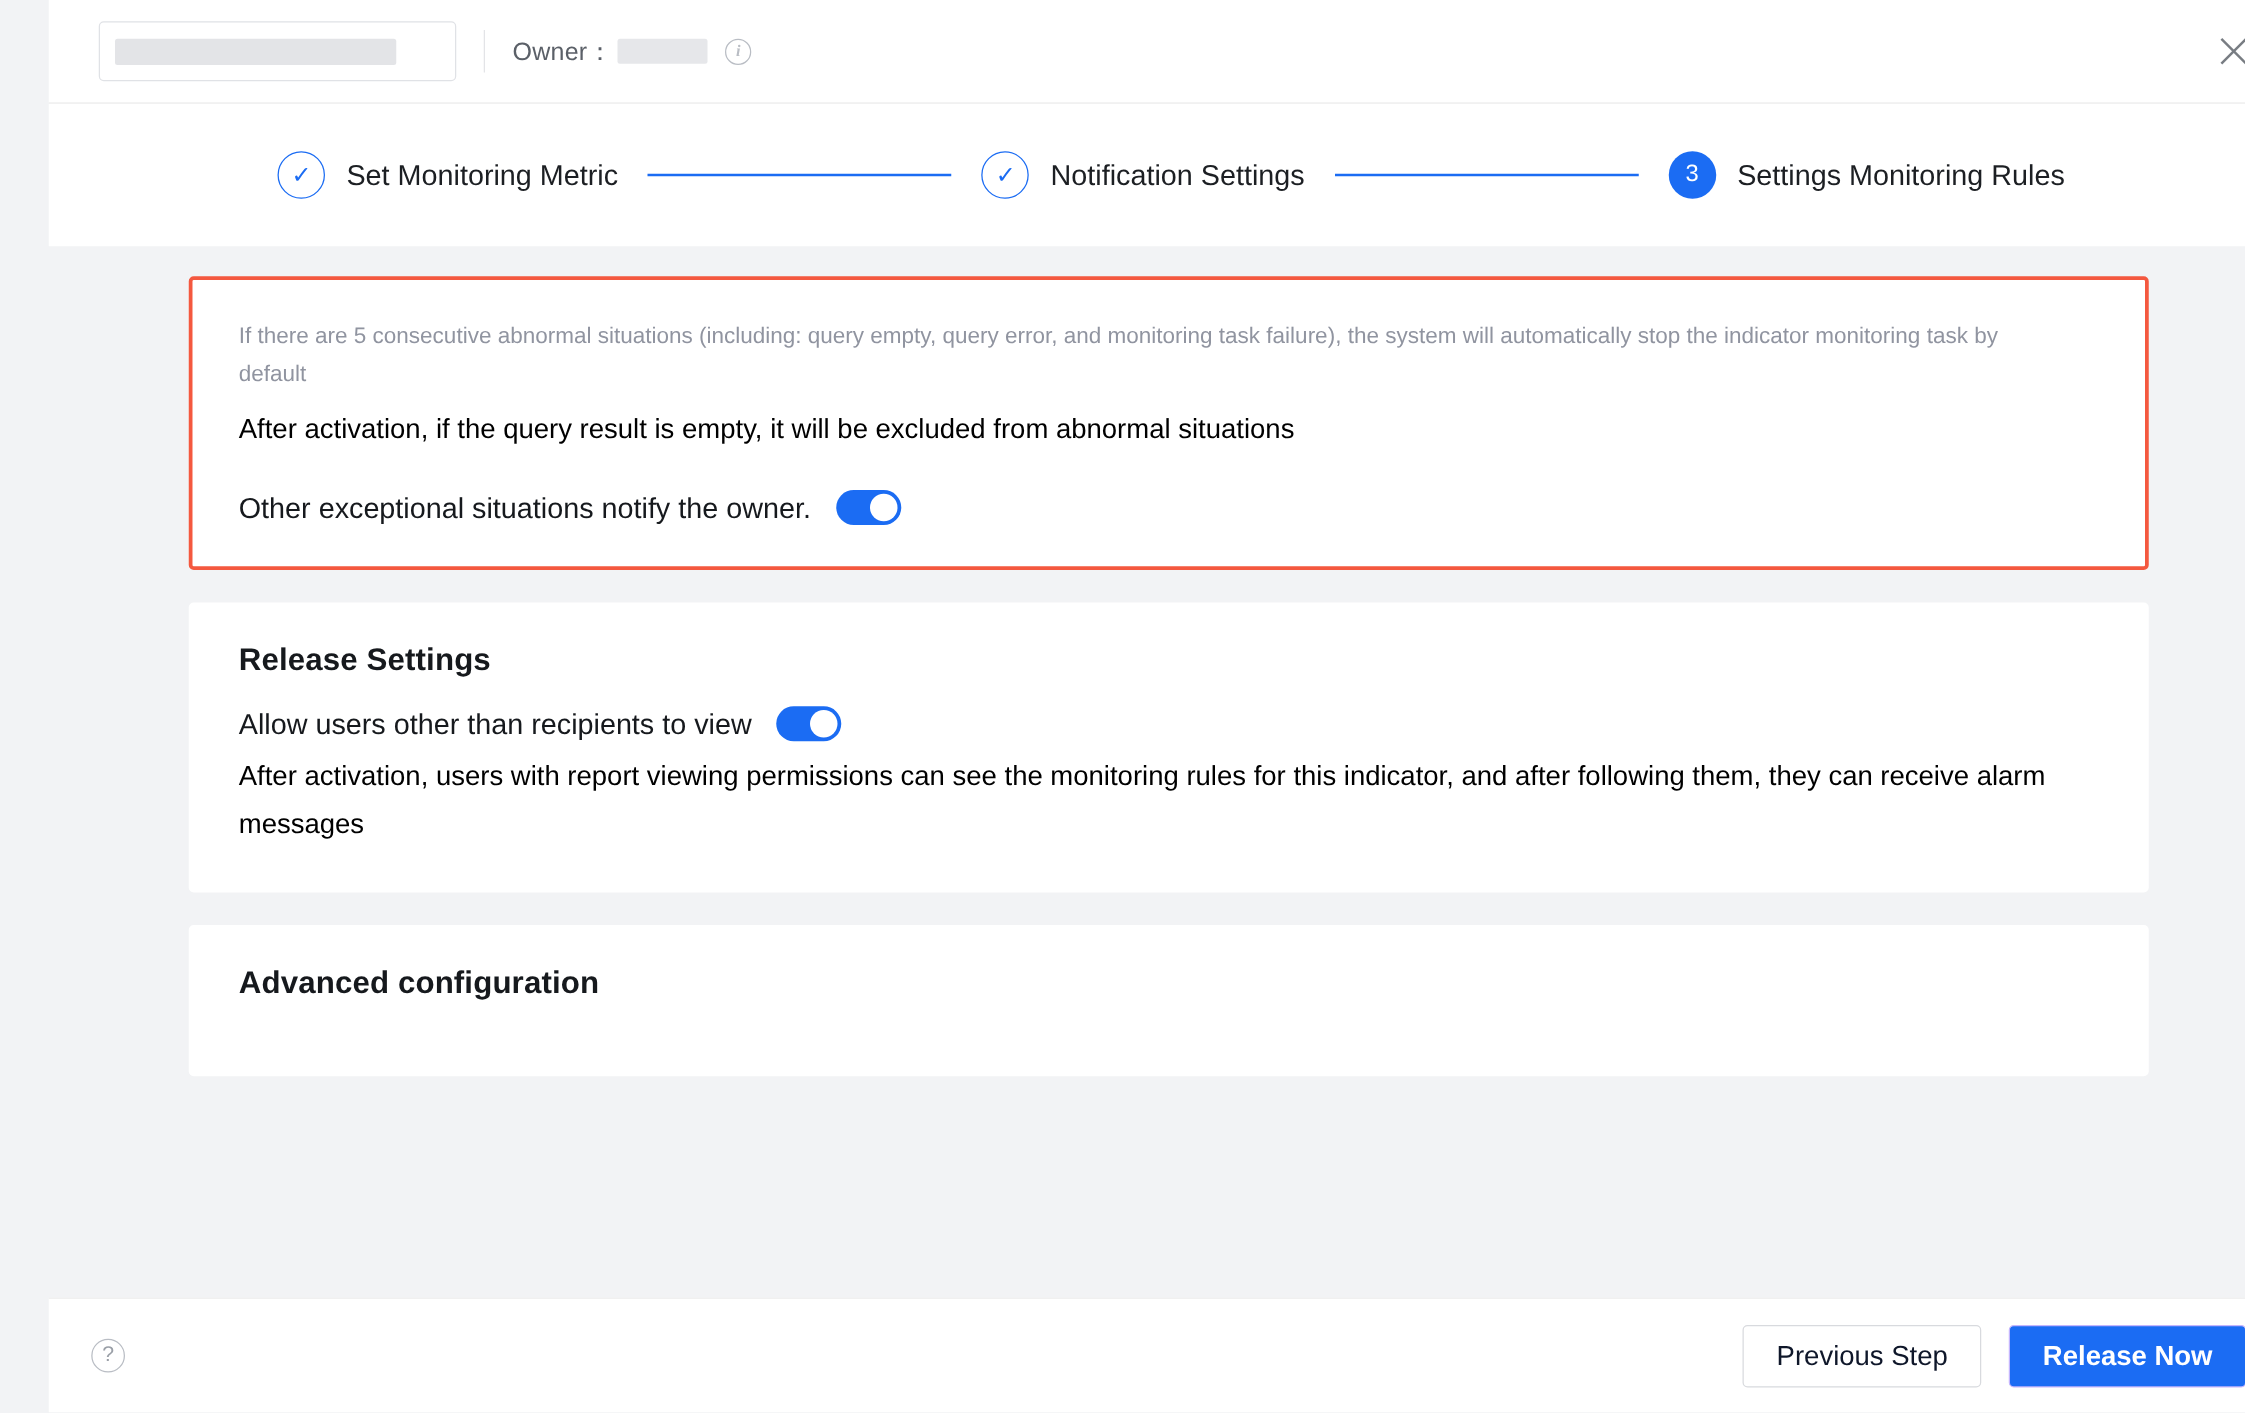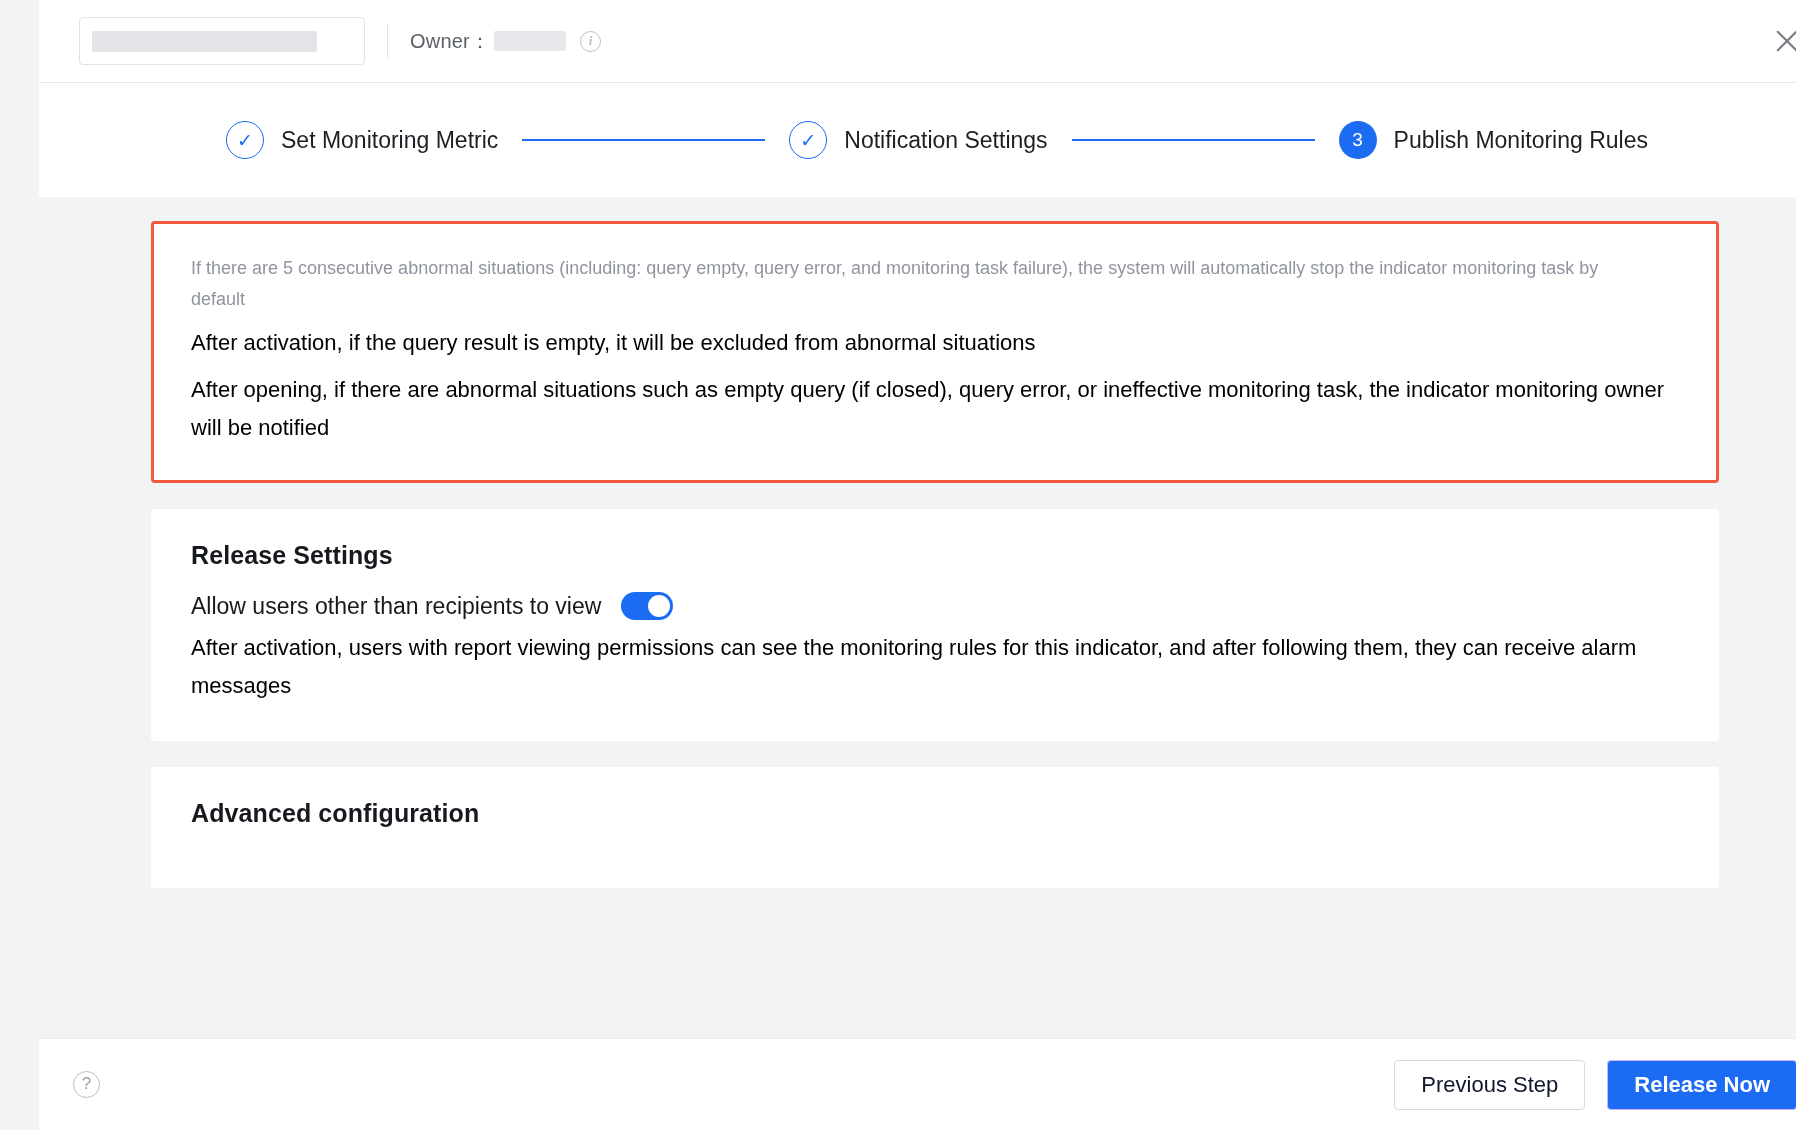--- a/index.html
+++ b/index.html
@@ -285,33 +285,38 @@
       <div class="step-label">Set Monitoring Metric</div>
     </div>
     <div class="step-line"></div>
     <div class="step">
       <div class="step-circle done">✓</div>
       <div class="step-label">Notification Settings</div>
     </div>
     <div class="step-line"></div>
     <div class="step">
       <div class="step-circle active">3</div>
-      <div class="step-label">Publish Monitoring Rules</div>
+      <div class="step-label">Settings Monitoring Rules</div>
     </div>
   </div>
 
   <div class="body">
     <div class="body-inner">
 
       <div class="card highlight">
         <p class="desc">If there are 5 consecutive abnormal situations (including: query empty, query error, and monitoring task failure), the system will automatically stop the indicator monitoring task by default</p>
 
         <p class="sub-desc">After activation, if the query result is empty, it will be excluded from abnormal situations</p>
 
-        <p class="sub-desc">After opening, if there are abnormal situations such as empty query (if closed), query error, or ineffective monitoring task, the indicator monitoring owner will be notified</p>
+        <div class="row">
+          <span class="row-label">Other exceptional situations notify the owner.</span>
+          <span class="switch">
+              <span class="knob"></span>
+            </span>
+        </div>
       </div>
 
       <div class="card">
         <h2 class="card-title">Release Settings</h2>
         <div class="row" style="margin-top:22px">
           <span class="row-label">Allow users other than recipients to view</span>
           <span class="switch">
               <span class="knob"></span>
             </span>
         </div>

